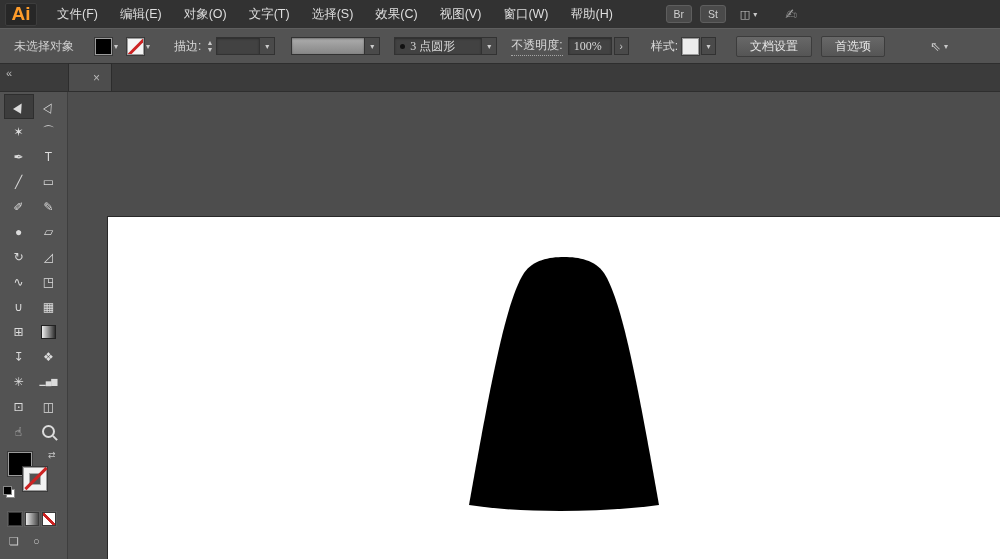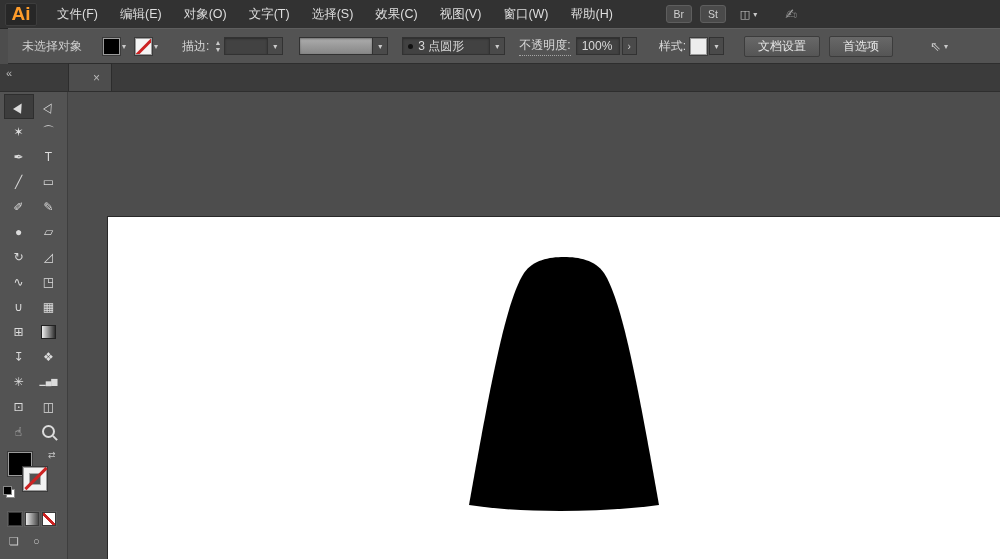--- a/index.html
+++ b/index.html
@@ -25,42 +25,42 @@
   .mb-badge{
     background:#4A4A4A;border:1px solid #5E5E5E;border-radius:3px;
     min-width:20px;height:16px;padding:0 2px;font-size:10.5px;color:#D0D0D0;
     display:flex;align-items:center;justify-content:center;margin-left:8px;
   }
   .mb-badge.first{margin-left:42px;}
   .ws-group{display:flex;align-items:center;margin-left:14px;color:#C9C9C9;font-size:11px;gap:3px;}
   .squiggle{margin-left:28px;color:#9f9f9f;font-size:14px;}
   
   .controlbar{
-    position:absolute;top:28px;left:8px;right:0;height:36px;
+    position:absolute;top:28px;left:0;right:0;height:36px;
     background:#535353;border-top:1px solid #5f5f5f;border-bottom:1px solid #2E2E2E;
     display:flex;align-items:center;font-size:12px;color:#D8D8D8;box-sizing:border-box;
   }
   .cb-label{white-space:nowrap;}
   .status-label{margin-left:14px;color:#CFCFCF;}
   .sw{width:15px;height:15px;box-shadow:0 0 0 1px #9B9B9B, 0 0 0 2px #3b3b3b;}
   .sw-fill{background:#000;margin-left:22px;}
   .sw-stroke{
     margin-left:10px;background:#F5F5F5;position:relative;overflow:hidden;
   }
   .sw-stroke::after{
     content:"";position:absolute;left:-4px;top:6px;width:26px;height:3px;
     background:#CC2222;transform:rotate(-45deg);
   }
   .sw-chev{font-size:8px;color:#C9C9C9;margin-left:3px;}
   .stroke-label{margin-left:24px;}
   .stepper{display:flex;flex-direction:column;margin-left:5px;color:#C9C9C9;font-size:7px;line-height:7px;}
   .field{
     height:18px;background:#424242;border:1px solid #323232;
     box-shadow:inset 0 1px 2px rgba(0,0,0,.35);
-    display:flex;align-items:center;padding:0 5px;box-sizing:border-box;color:#DADADA;
+    display:flex;align-items:center;padding:0 5px;box-sizing:border-box;color:#DADADA;font-family:Liberation Serif, serif;
   }
   .chev-btn{
     width:15px;height:18px;background:#4A4A4A;border:1px solid #323232;border-left:none;
     display:flex;align-items:center;justify-content:center;font-size:8px;color:#CCC;box-sizing:border-box;
   }
   .weight-field{width:44px;margin-left:3px;}
   .profile-field{width:74px;margin-left:16px;background:linear-gradient(#ADADAD,#878787);}
   .brush-field{width:88px;margin-left:14px;gap:5px;}
   .brush-dot{width:5px;height:5px;border-radius:50%;background:#111;flex:0 0 auto;}
   .opacity-label{margin-left:14px;border-bottom:1px dotted #A5A5A5;padding-bottom:1px;}

